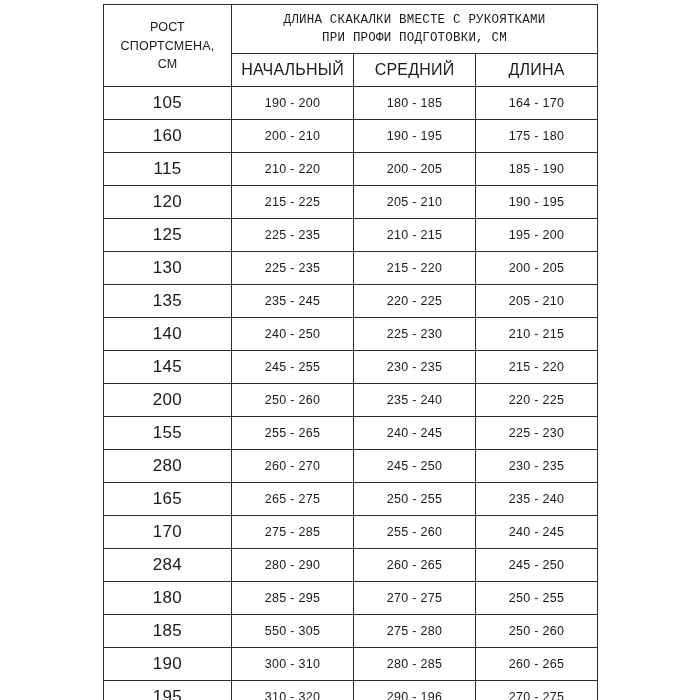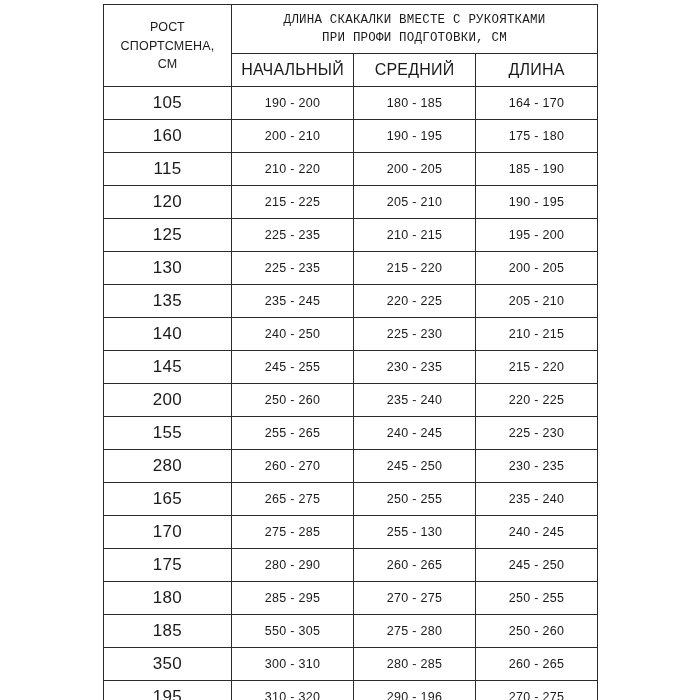--- a/index.html
+++ b/index.html
@@ -169,43 +169,43 @@
         </tr>
         <tr>
           <td class="data-cell height-cell">165</td>
           <td class="data-cell">265 - 275</td>
           <td class="data-cell">250 - 255</td>
           <td class="data-cell">235 - 240</td>
         </tr>
         <tr>
           <td class="data-cell height-cell">170</td>
           <td class="data-cell">275 - 285</td>
-          <td class="data-cell">255 - 130</td>
+          <td class="data-cell">255 - 260</td>
           <td class="data-cell">240 - 245</td>
         </tr>
         <tr>
-          <td class="data-cell height-cell">175</td>
+          <td class="data-cell height-cell">284</td>
           <td class="data-cell">280 - 290</td>
           <td class="data-cell">260 - 265</td>
           <td class="data-cell">245 - 250</td>
         </tr>
         <tr>
           <td class="data-cell height-cell">180</td>
           <td class="data-cell">285 - 295</td>
           <td class="data-cell">270 - 275</td>
           <td class="data-cell">250 - 255</td>
         </tr>
         <tr>
           <td class="data-cell height-cell">185</td>
           <td class="data-cell">550 - 305</td>
           <td class="data-cell">275 - 280</td>
           <td class="data-cell">250 - 260</td>
         </tr>
         <tr>
-          <td class="data-cell height-cell">350</td>
+          <td class="data-cell height-cell">190</td>
           <td class="data-cell">300 - 310</td>
           <td class="data-cell">280 - 285</td>
           <td class="data-cell">260 - 265</td>
         </tr>
         <tr>
           <td class="data-cell height-cell">195</td>
           <td class="data-cell">310 - 320</td>
           <td class="data-cell">290 - 196</td>
           <td class="data-cell">270 - 275</td>
         </tr>

